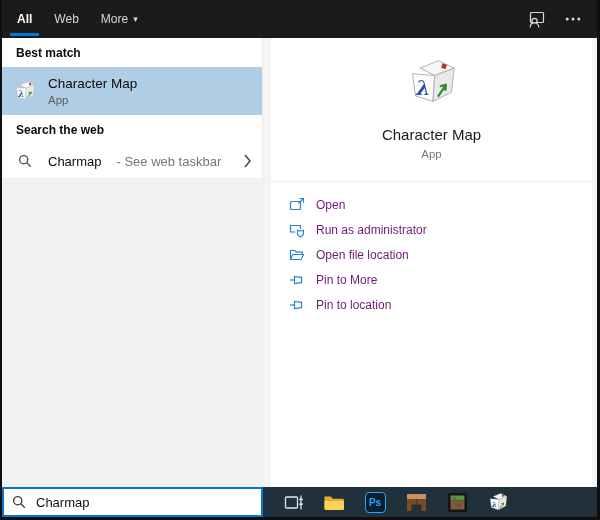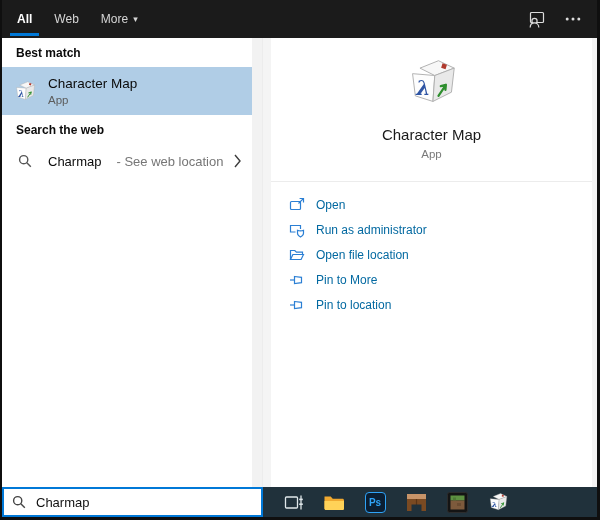--- a/index.html
+++ b/index.html
@@ -33,21 +33,21 @@
   .topbar-right { margin-left:auto; display:flex; align-items:center; gap:8px; }
   .iconbtn {
     width:28px; height:28px; display:flex; align-items:center; justify-content:center;
     background:none; border:none;
   }
   
   .content { flex:1 1 auto; display:flex; min-height:0; }
   
   .left {
     width:261px; flex:0 0 261px; background:#f2f2f2;
-    display:flex; flex-direction:row; border-right:1px solid #ececec;
+    display:flex; flex-direction:column; border-right:1px solid #ececec;
   }
   .left-top { background:#fff; padding-bottom:2px; }
   .section-label { font-size:12px; font-weight:bold; color:#0b0b0b; padding:8px 0 7px 14px; }
   .best-row {
     height:48px; background:#b0cde6; display:flex; align-items:center;
     padding-left:11px; gap:11px; cursor:default;
   }
   .best-text { display:flex; flex-direction:column; }
   .best-title { font-size:13.5px; color:#0b0b0b; line-height:16px; }
   .best-sub { font-size:11.5px; color:#5c5c5c; margin-top:2px; }
@@ -65,21 +65,21 @@
   .card {
     flex:1 1 auto; background:#fff; margin:0 5px 0 8px;
     display:flex; flex-direction:column;
   }
   .preview-header { display:flex; flex-direction:column; align-items:center; padding-top:19px; }
   .preview-title { font-size:15px; color:#1a1a1a; margin-top:19px; }
   .preview-sub { font-size:11.5px; color:#7a7a7a; margin-top:5px; }
   .divider { border-top:1px solid #ececec; margin-top:21px; }
   .actions { padding:10px 0 0 18px; }
   .action-row { height:25px; display:flex; align-items:center; gap:11px; cursor:default; }
-  .action-label { font-size:12px; color:#0369a1; }
+  .action-label { font-size:12px; color:#701a75; }
   
   .bottom { height:30px; flex:0 0 30px; display:flex; }
   .searchbox {
     width:261px; flex:0 0 261px; background:#fff; border:2px solid #0078d7;
     display:flex; align-items:center; padding-left:8px; gap:10px;
   }
   .searchbox input {
     border:none; outline:none; flex:1; font-size:13px; color:#111;
     font-family:inherit; background:transparent; height:100%;
   }
@@ -162,21 +162,21 @@
         <div class="section-label">Search the web</div>
 
         <div class="web-row">
           <span class="web-iconslot">
             <svg width="14" height="14" viewBox="0 0 14 14">
               <circle cx="5.7" cy="5.7" r="4.1" fill="none" stroke="#555" stroke-width="1.4"></circle>
               <line x1="8.8" y1="8.8" x2="12.8" y2="12.8" stroke="#555" stroke-width="1.4"></line>
             </svg>
           </span>
           <span class="web-query">Charmap</span>
-          <span class="web-suffix">- See web location</span>
+          <span class="web-suffix">- See web taskbar</span>
           <span class="web-chevron">
             <svg width="8" height="14" viewBox="0 0 8 14">
               <polyline points="1,1 6,7 1,13" fill="none" stroke="#3c3c3c" stroke-width="1.4"></polyline>
             </svg>
           </span>
         </div>
       </div>
       <div class="left-fill"></div>
     </div>
 

